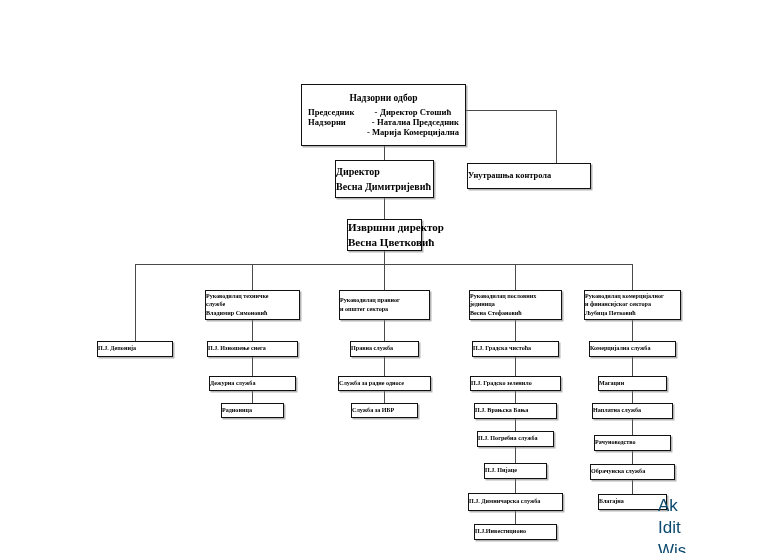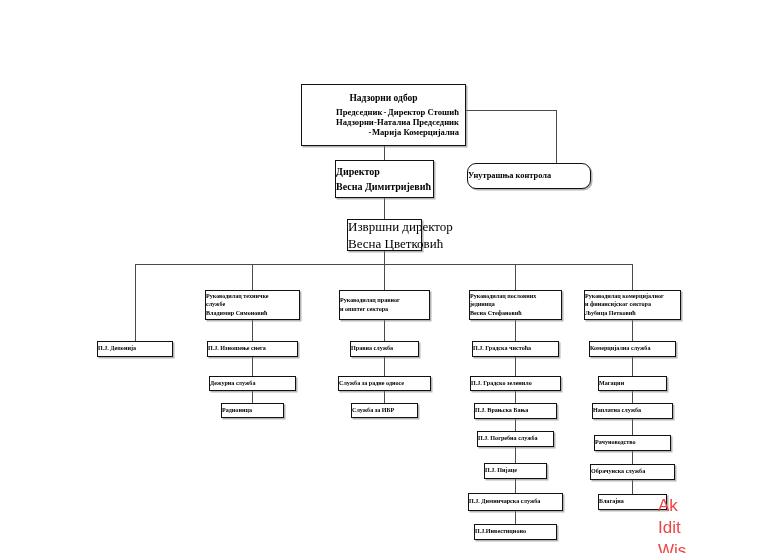--- a/index.html
+++ b/index.html
@@ -25,43 +25,43 @@
     text-align:center;
     line-height:1.18;
     box-shadow:1.5px 1.5px 0 rgba(120,120,120,0.55);
   }
   .node .ln{display:block;white-space:nowrap;}
 
   
   .n-board{font-size:9.5px;font-weight:bold;padding:4px 6px;align-items:stretch;}
   .n-board .title{text-align:center;margin-bottom:3px;font-size:9.5px;}
   .n-board .row{display:flex;justify-content:flex-start;font-size:8.6px;white-space:nowrap;}
-  .n-board .row .k{display:inline-block;width:64px;text-align:left;margin-left:28px;}
+  .n-board .row .k{display:inline-block;width:64px;text-align:left;}
   .n-board .row .d{display:inline-block;width:8px;text-align:center;}
   .n-board .row.indent .k{visibility:hidden;}
 
   .n-dir{font-size:10px;font-weight:bold;}
   .n-dir .ln+.ln{margin-top:3px;}
-  .n-ctrl{font-size:8.4px;font-weight:bold;border-radius:9px;}
-  .n-exec{font-size:13px;font-weight:normal;}
+  .n-ctrl{font-size:8.4px;font-weight:bold;}
+  .n-exec{font-size:11px;font-weight:bold;}
   .n-exec .ln+.ln{margin-top:2px;}
   .n-mgr{font-size:6.1px;font-weight:bold;}
   .n-mgr .ln+.ln{margin-top:1px;}
   .n-leaf{font-size:6.1px;font-weight:bold;}
 
   .line{position:absolute;background:#4a4a4a;}
   .line.h{height:1px;}
   .line.v{width:1px;}
 
   .watermark{
     position:absolute;
     right:2px;
     bottom:0px;
     width:40px;
-    color:#ef4444;
+    color:#0c4a6e;
     font-family:"Liberation Sans", sans-serif;
     font-size:17px;
     line-height:1.32;
     text-align:left;
     user-select:none;
     overflow:hidden;
     height:58px;
   }
 </style>
 </head>

